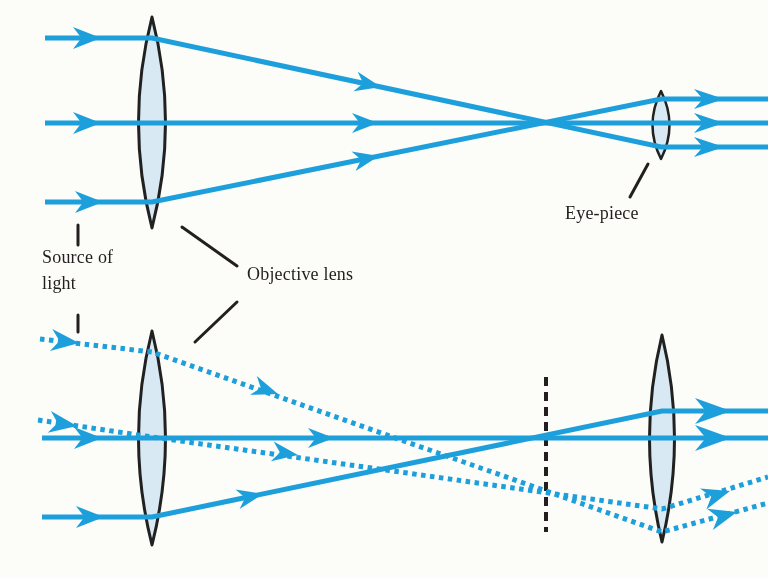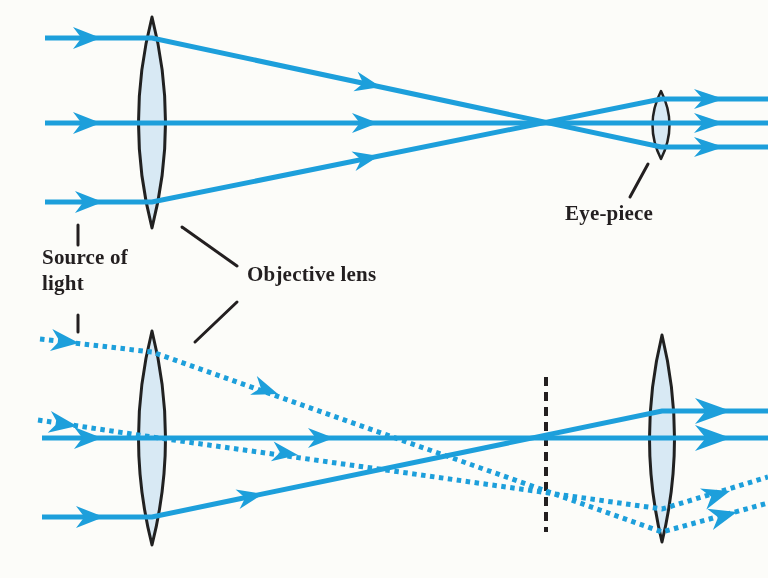--- a/index.html
+++ b/index.html
@@ -12,22 +12,22 @@
   .stage {
     position: relative;
     width: 768px; height: 578px;
   }
   .stage svg {
     position: absolute; left: 0; top: 0;
   }
   .diagram-label {
     position: absolute;
     color: #231f20;
-    font-weight: 700;
-    font-size: 21px;
+    font-weight: 400;
+    font-size: 18px;
     line-height: 26px;
     white-space: pre-line;
     letter-spacing: 0.2px;
   }
   #label-source    { left: 42px;  top: 244px; }
   #label-objective { left: 247px; top: 261px; }
   #label-eyepiece  { left: 565px; top: 200px; }
 </style>
 </head>
 <body>

